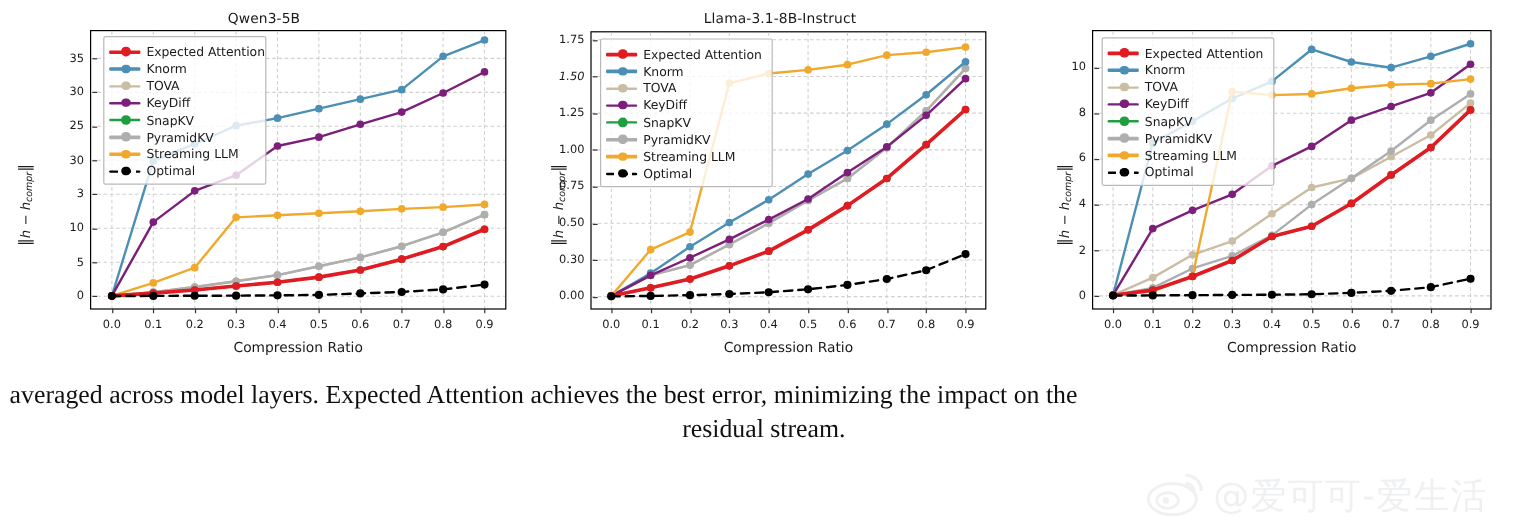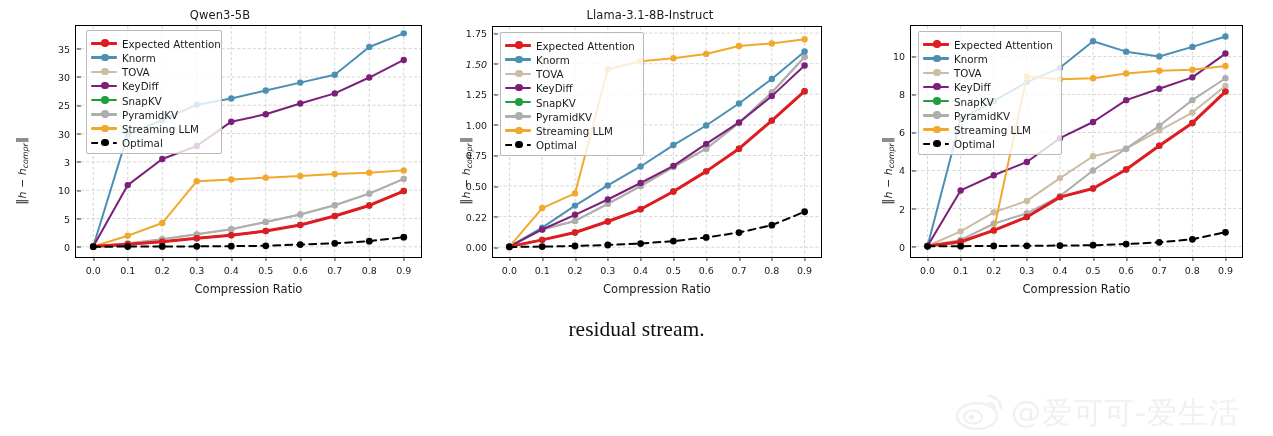--- a/index.html
+++ b/index.html
@@ -368,21 +368,21 @@
               <circle cx="114.8" cy="218.01063829787233" r="3.4" fill="#000000"></circle>
               <circle cx="147.6" cy="216.54255319148936" r="3.4" fill="#000000"></circle>
               <circle cx="180.4" cy="214.09574468085106" r="3.4" fill="#000000"></circle>
               <circle cx="213.20000000000002" cy="210.4255319148936" r="3.4" fill="#000000"></circle>
               <circle cx="246" cy="205.53191489361703" r="3.4" fill="#000000"></circle>
               <circle cx="278.8" cy="198.1914893617021" r="3.4" fill="#000000"></circle>
               <circle cx="311.6" cy="184.7340425531915" r="3.4" fill="#000000"></circle>
             </svg>
           </div>
       <div class="ytick" style="top: 220.213px;">0.00</div>
-          <div class="ytick" style="top: 189.628px;">0.22</div>
+          <div class="ytick" style="top: 189.628px;">0.30</div>
           <div class="ytick" style="top: 159.043px; padding-left: 32px;">0.50</div>
           <div class="ytick" style="top: 128.457px;">0.75</div>
           <div class="ytick" style="top: 97.8723px;">1.00</div>
           <div class="ytick" style="top: 67.2872px;">1.25</div>
           <div class="ytick" style="top: 36.7021px; font-style: italic;">1.50</div>
           <div class="ytick" style="top: 6.11702px;">1.75</div>
           <div class="xtick" style="left: 16.4px;">0.0</div>
           <div class="xtick" style="left: 49.2px;">0.1</div>
           <div class="xtick" style="left: 82px;">0.2</div>
           <div class="xtick" style="left: 114.8px;">0.3</div>
@@ -641,20 +641,21 @@
               <span class="legend-label">Optimal</span>
             </div>
           </div>
         </div>
       <div class="xlabel" style="left:50px;top:282px;width:333px;">Compression Ratio</div>
     </div>
 
   </div>
 
   <div class="caption">
+    <div class="cap-l2">averaged across model layers. Expected Attention achieves the best error, minimizing the impact on the</div>
     <div class="cap-l3">residual stream.</div>
   </div>
 
   <div class="watermark">
     <svg width="50" height="38" viewBox="0 0 50 38">
       <ellipse cx="22" cy="24" rx="20" ry="13" fill="none" stroke="#b9bcc4" stroke-width="2.4"></ellipse>
       <ellipse cx="18" cy="25" rx="9" ry="6.5" fill="none" stroke="#b9bcc4" stroke-width="2.2"></ellipse>
       <circle cx="16.5" cy="25" r="2.6" fill="#b9bcc4"></circle>
       <path d="M34 4 a13 13 0 0 1 12 12" fill="none" stroke="#b9bcc4" stroke-width="2.6" stroke-linecap="round"></path>
       <path d="M34 11 a6.5 6.5 0 0 1 6 6" fill="none" stroke="#b9bcc4" stroke-width="2.6" stroke-linecap="round"></path>

